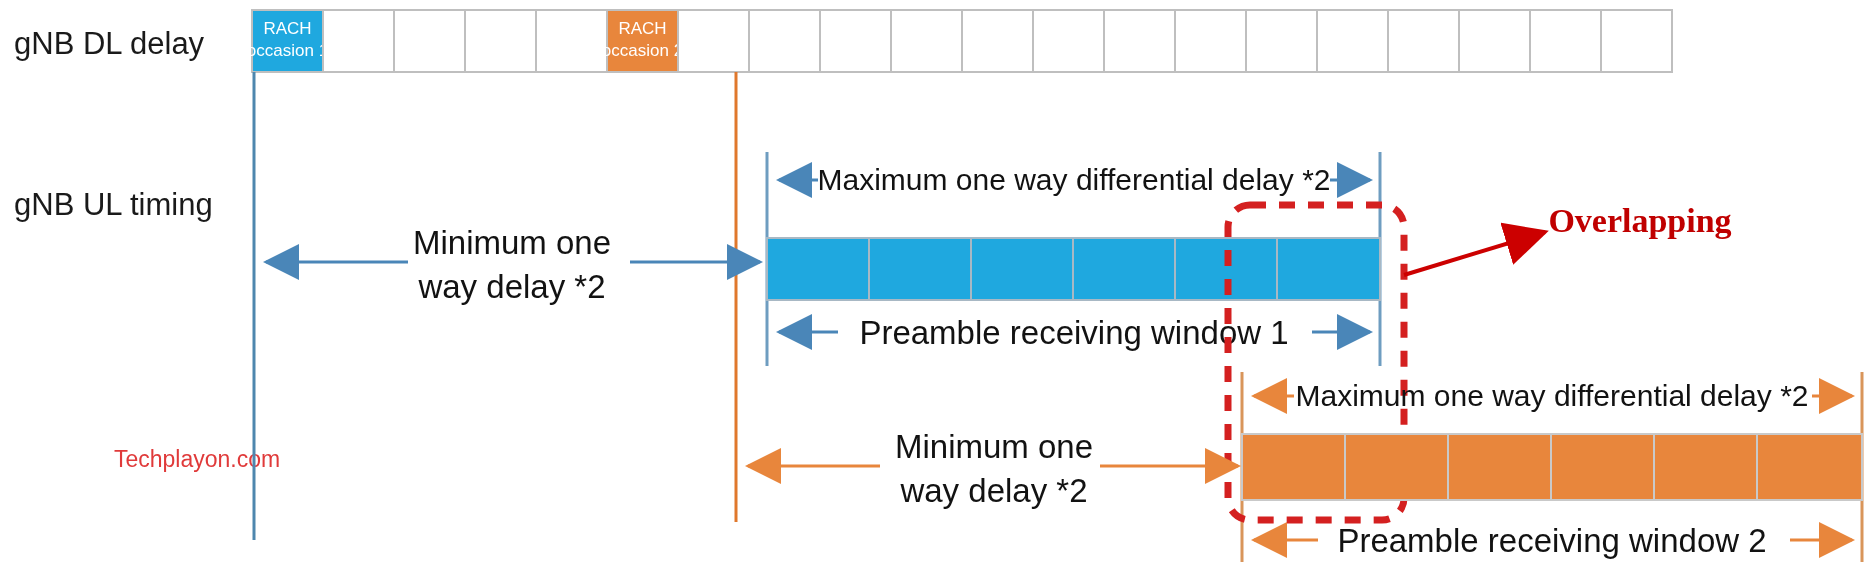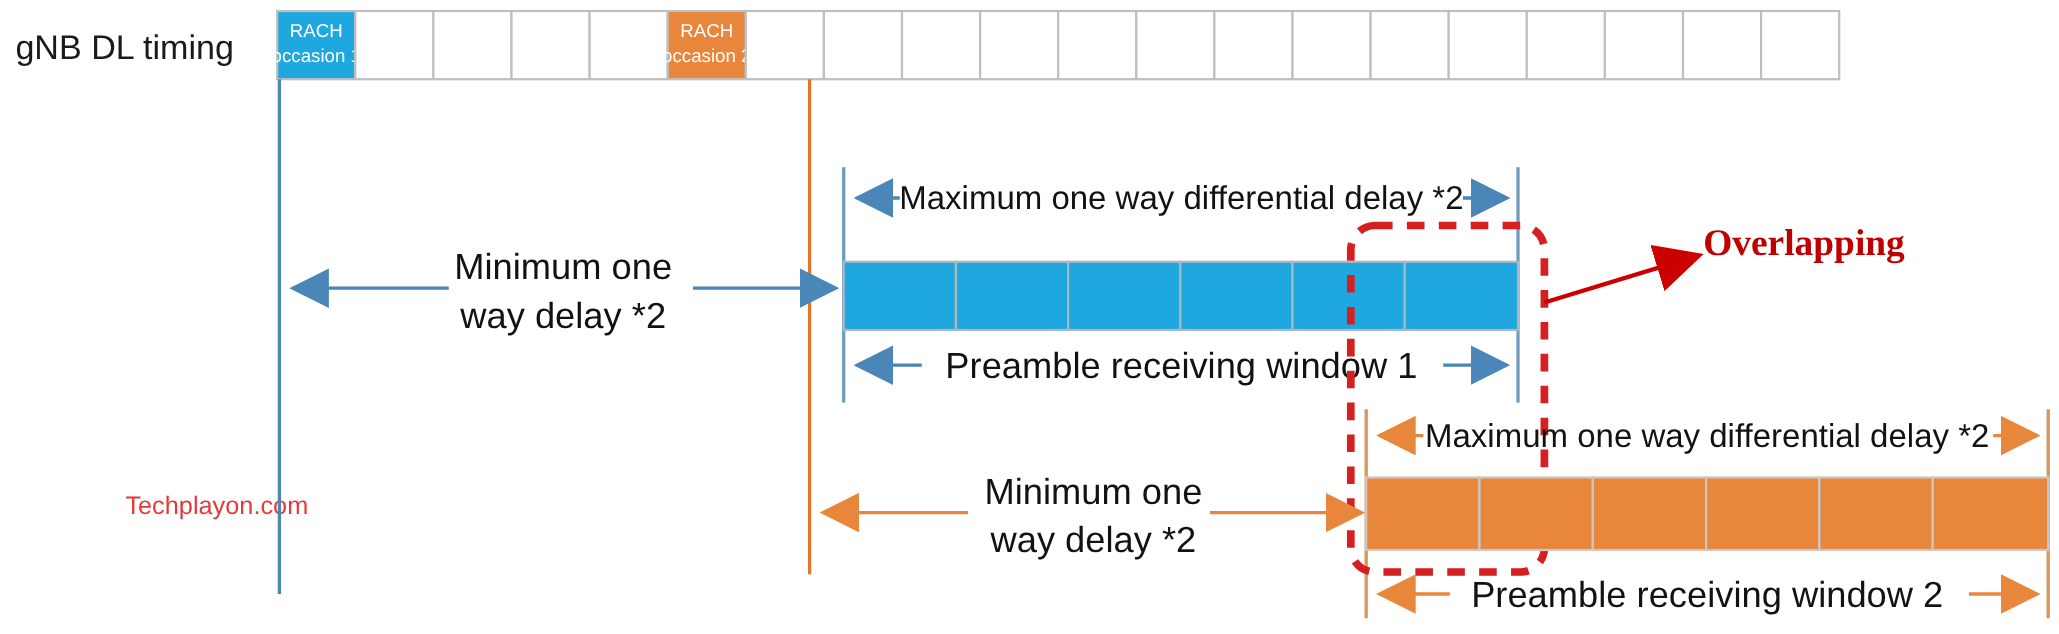--- a/index.html
+++ b/index.html
@@ -56,22 +56,23 @@
     font-size: 34px;
     font-weight: bold;
     fill: #c00000;
   }
 </style>
 </head>
 <body>
 
 <div id="stage">
 
-  <div class="axis-label" style="left:14px; top:26px;">gNB DL timing</div>
+  <div class="axis-label" style="left:14px; top:26px;">gNB DL delay</div>
 
+  <div class="axis-label" style="left:14px; top:187px;">gNB UL timing</div>
 
   <div class="watermark" style="left:114px; top:446px;">Techplayon.com</div>
 
   <svg class="layer" viewBox="0 0 1872 576">
     <defs>
       <marker id="ah-blue-r" markerWidth="12" markerHeight="12" refX="11" refY="6" orient="auto">
         <path d="M0,0 L12,6 L0,12 z" fill="#4A86B8"></path>
       </marker>
       <marker id="ah-blue-l" markerWidth="12" markerHeight="12" refX="1" refY="6" orient="auto">
         <path d="M12,0 L0,6 L12,12 z" fill="#4A86B8"></path>

